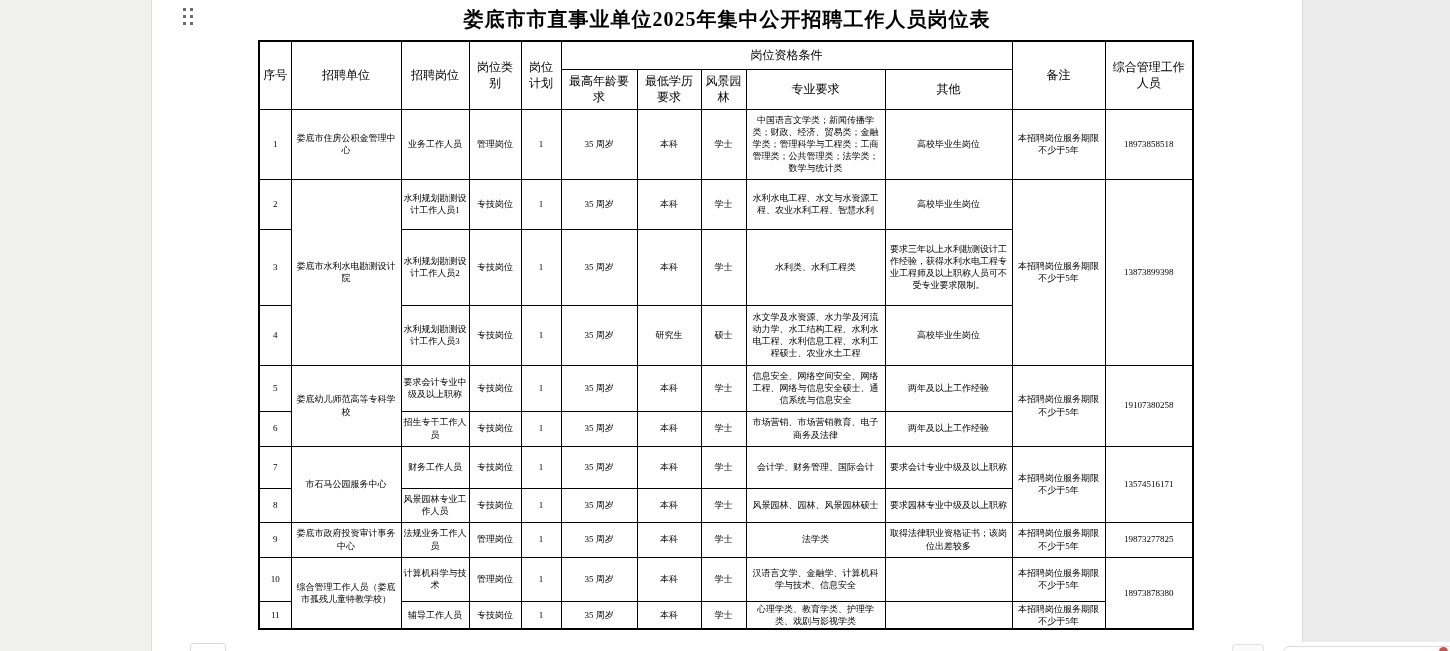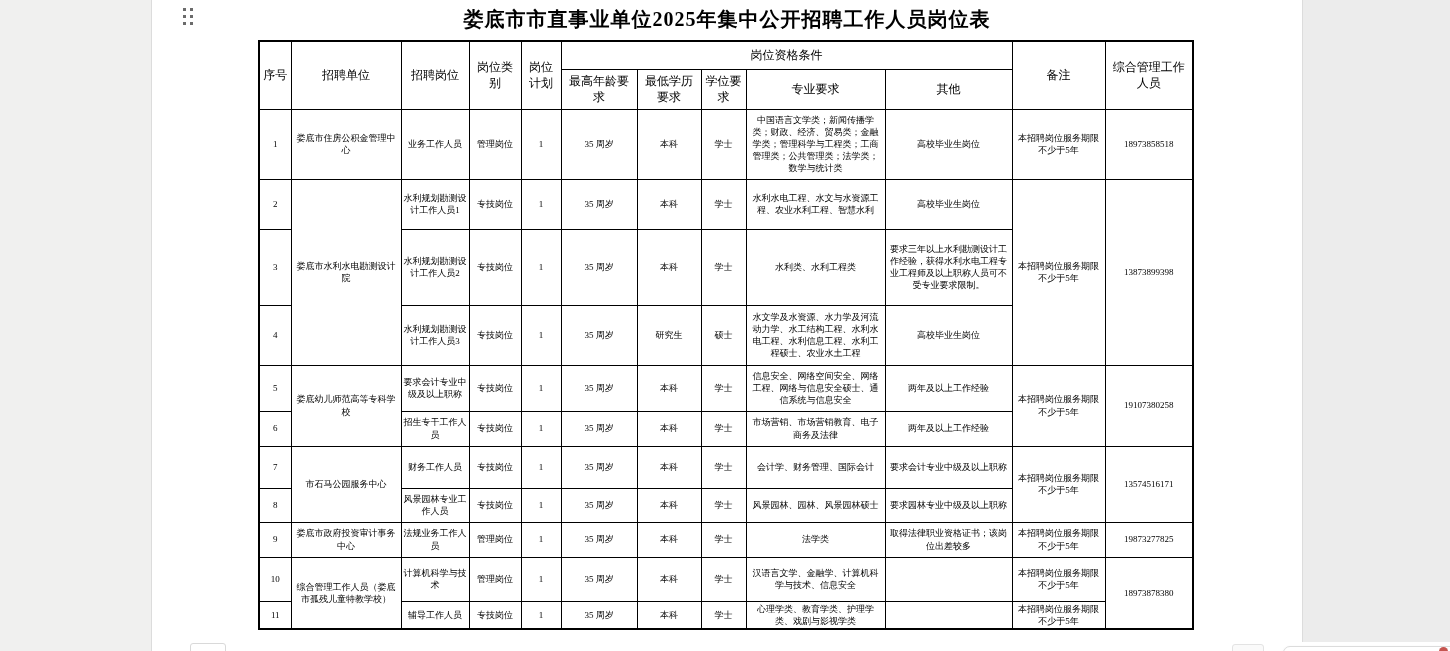--- a/index.html
+++ b/index.html
@@ -104,21 +104,21 @@
     <th rowspan="2">招聘岗位</th>
     <th rowspan="2">岗位类别</th>
     <th rowspan="2">岗位计划</th>
     <th colspan="5">岗位资格条件</th>
     <th rowspan="2">备注</th>
     <th rowspan="2">综合管理工作人员</th>
   </tr>
   <tr style="height:40px">
     <th>最高年龄要求</th>
     <th>最低学历要求</th>
-    <th>学位要求</th>
+    <th>风景园林</th>
     <th>专业要求</th>
     <th>其他</th>
   </tr>
 
   <tr style="height:70px">
     <td class="sn">1</td>
     <td>娄底市住房公积金管理中心</td>
     <td>业务工作人员</td>
     <td>管理岗位</td>
     <td class="sn">1</td>

